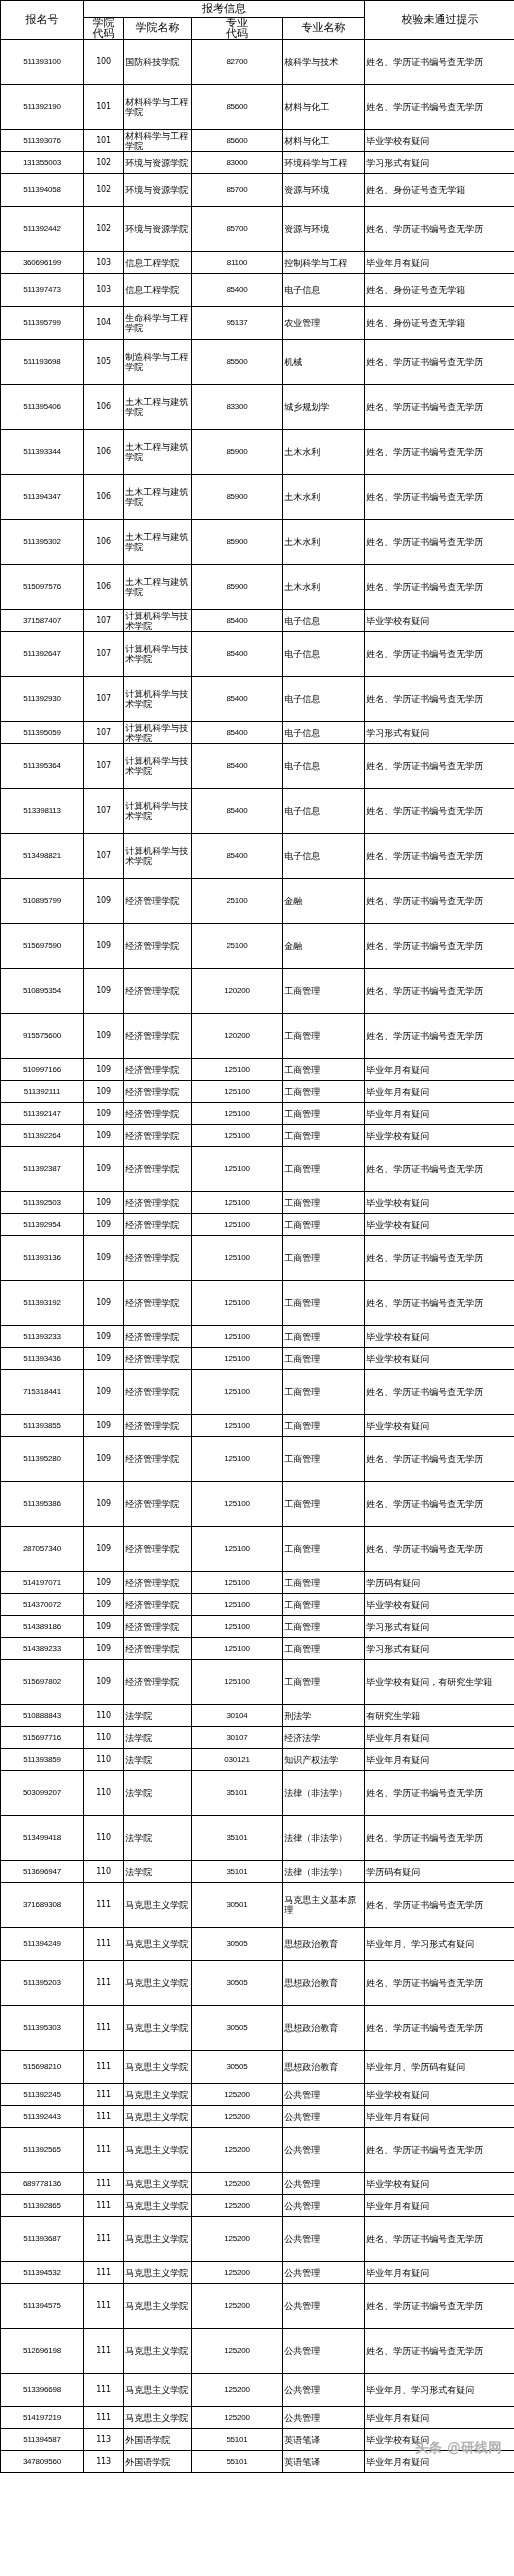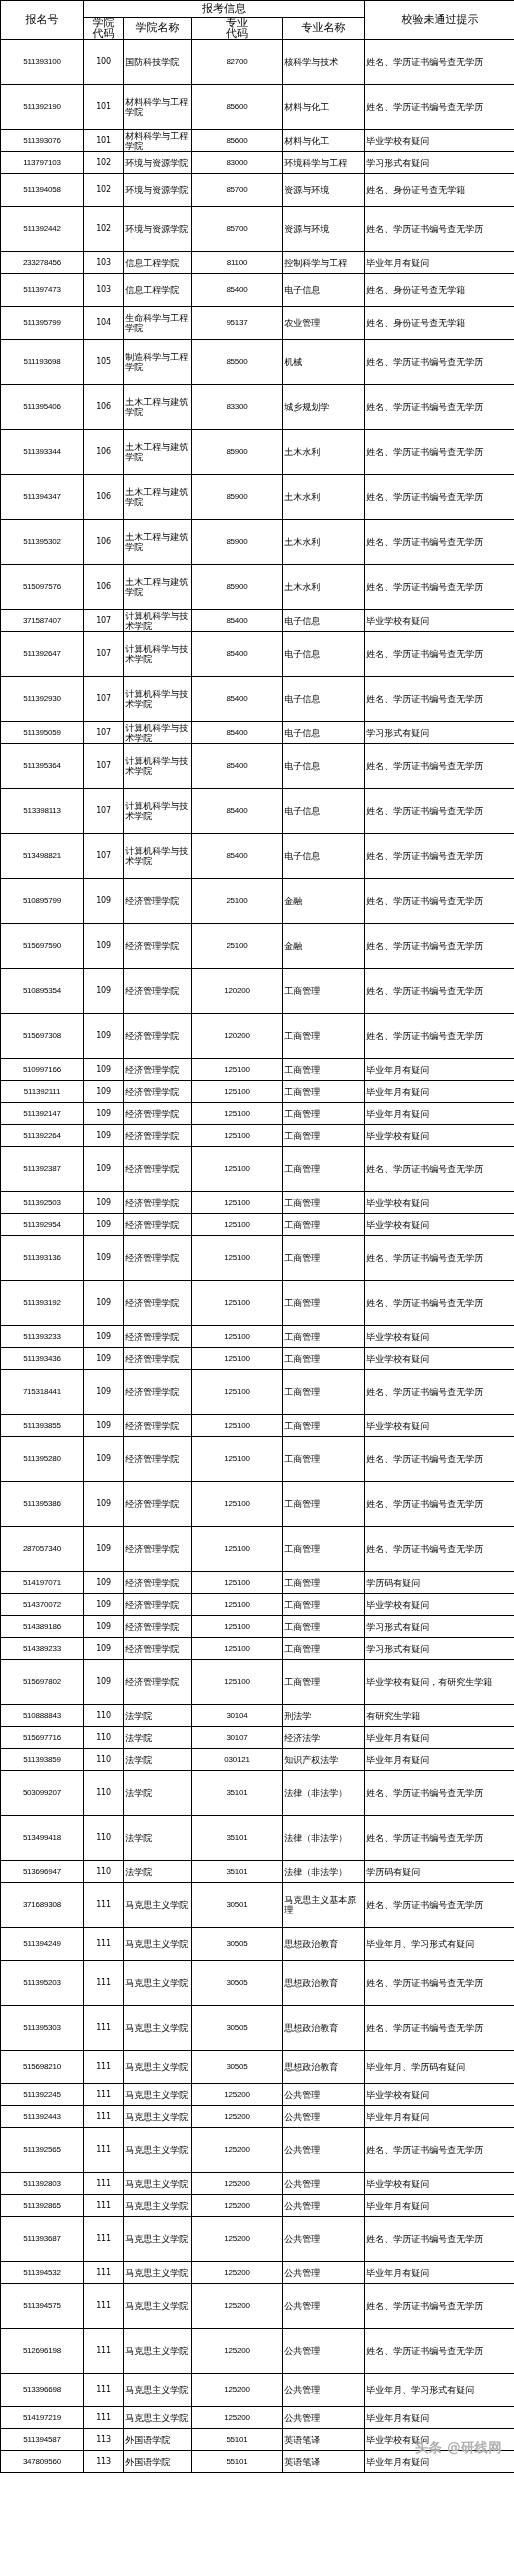--- a/index.html
+++ b/index.html
@@ -88,21 +88,21 @@
       </tr>
       <tr class="short">
         <td class="num">511393076</td>
         <td class="code">101</td>
         <td class="txt">材料科学与工程学院</td>
         <td class="num">85600</td>
         <td class="txt">材料与化工</td>
         <td class="txt">毕业学校有疑问</td>
       </tr>
       <tr class="short">
-        <td class="num">113797103</td>
+        <td class="num">131355003</td>
         <td class="code">102</td>
         <td class="txt">环境与资源学院</td>
         <td class="num">83000</td>
         <td class="txt">环境科学与工程</td>
         <td class="txt">学习形式有疑问</td>
       </tr>
       <tr class="med">
         <td class="num">511394058</td>
         <td class="code">102</td>
         <td class="txt">环境与资源学院</td>
@@ -112,21 +112,21 @@
       </tr>
       <tr class="tall">
         <td class="num">511392442</td>
         <td class="code">102</td>
         <td class="txt">环境与资源学院</td>
         <td class="num">85700</td>
         <td class="txt">资源与环境</td>
         <td class="txt">姓名、学历证书编号查无学历</td>
       </tr>
       <tr class="short">
-        <td class="num">233278456</td>
+        <td class="num">360696199</td>
         <td class="code">103</td>
         <td class="txt">信息工程学院</td>
         <td class="num">81100</td>
         <td class="txt">控制科学与工程</td>
         <td class="txt">毕业年月有疑问</td>
       </tr>
       <tr class="med">
         <td class="num">511397473</td>
         <td class="code">103</td>
         <td class="txt">信息工程学院</td>
@@ -264,21 +264,21 @@
       </tr>
       <tr class="tall">
         <td class="num">510895354</td>
         <td class="code">109</td>
         <td class="txt">经济管理学院</td>
         <td class="num">120200</td>
         <td class="txt">工商管理</td>
         <td class="txt">姓名、学历证书编号查无学历</td>
       </tr>
       <tr class="tall">
-        <td class="num">515697308</td>
+        <td class="num">915575600</td>
         <td class="code">109</td>
         <td class="txt">经济管理学院</td>
         <td class="num">120200</td>
         <td class="txt">工商管理</td>
         <td class="txt">姓名、学历证书编号查无学历</td>
       </tr>
       <tr class="short">
         <td class="num">510997166</td>
         <td class="code">109</td>
         <td class="txt">经济管理学院</td>
@@ -552,21 +552,21 @@
       </tr>
       <tr class="tall">
         <td class="num">511392565</td>
         <td class="code">111</td>
         <td class="txt">马克思主义学院</td>
         <td class="num">125200</td>
         <td class="txt">公共管理</td>
         <td class="txt">姓名、学历证书编号查无学历</td>
       </tr>
       <tr class="short">
-        <td class="num">511392803</td>
+        <td class="num">689778136</td>
         <td class="code">111</td>
         <td class="txt">马克思主义学院</td>
         <td class="num">125200</td>
         <td class="txt">公共管理</td>
         <td class="txt">毕业学校有疑问</td>
       </tr>
       <tr class="short">
         <td class="num">511392865</td>
         <td class="code">111</td>
         <td class="txt">马克思主义学院</td>

